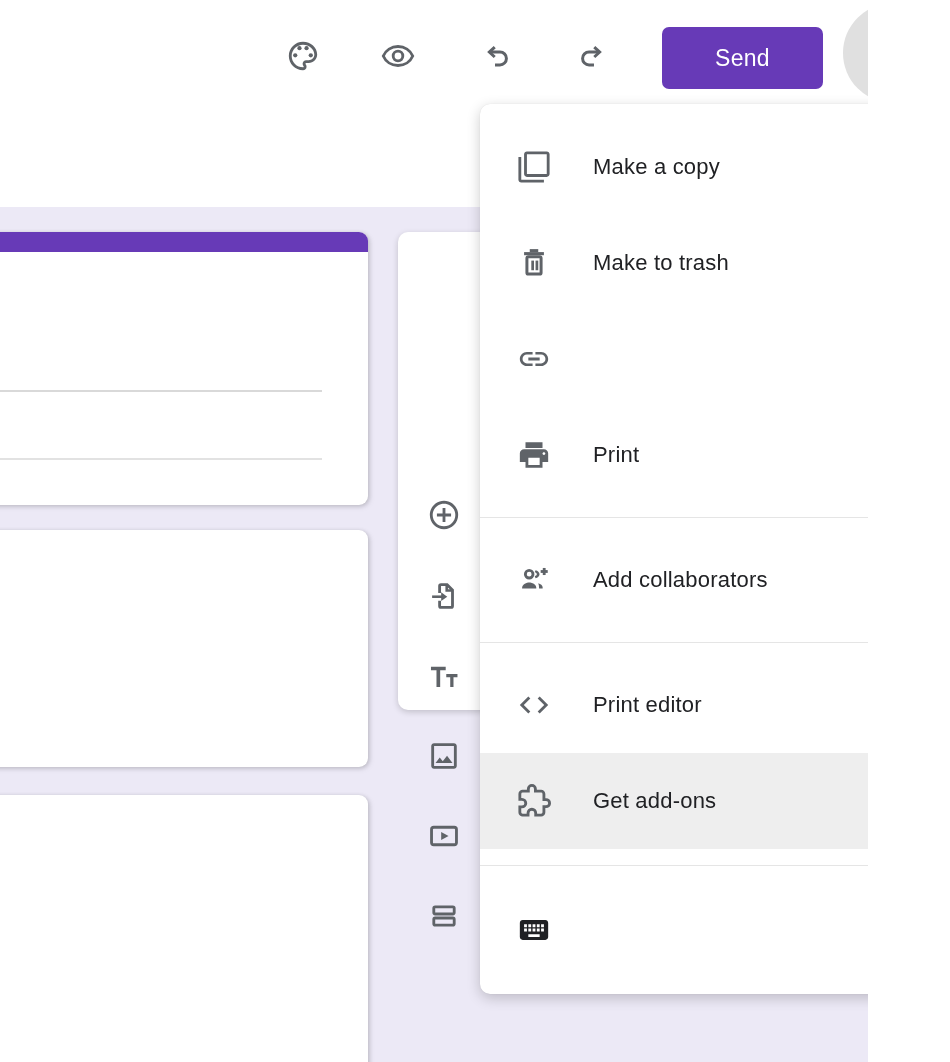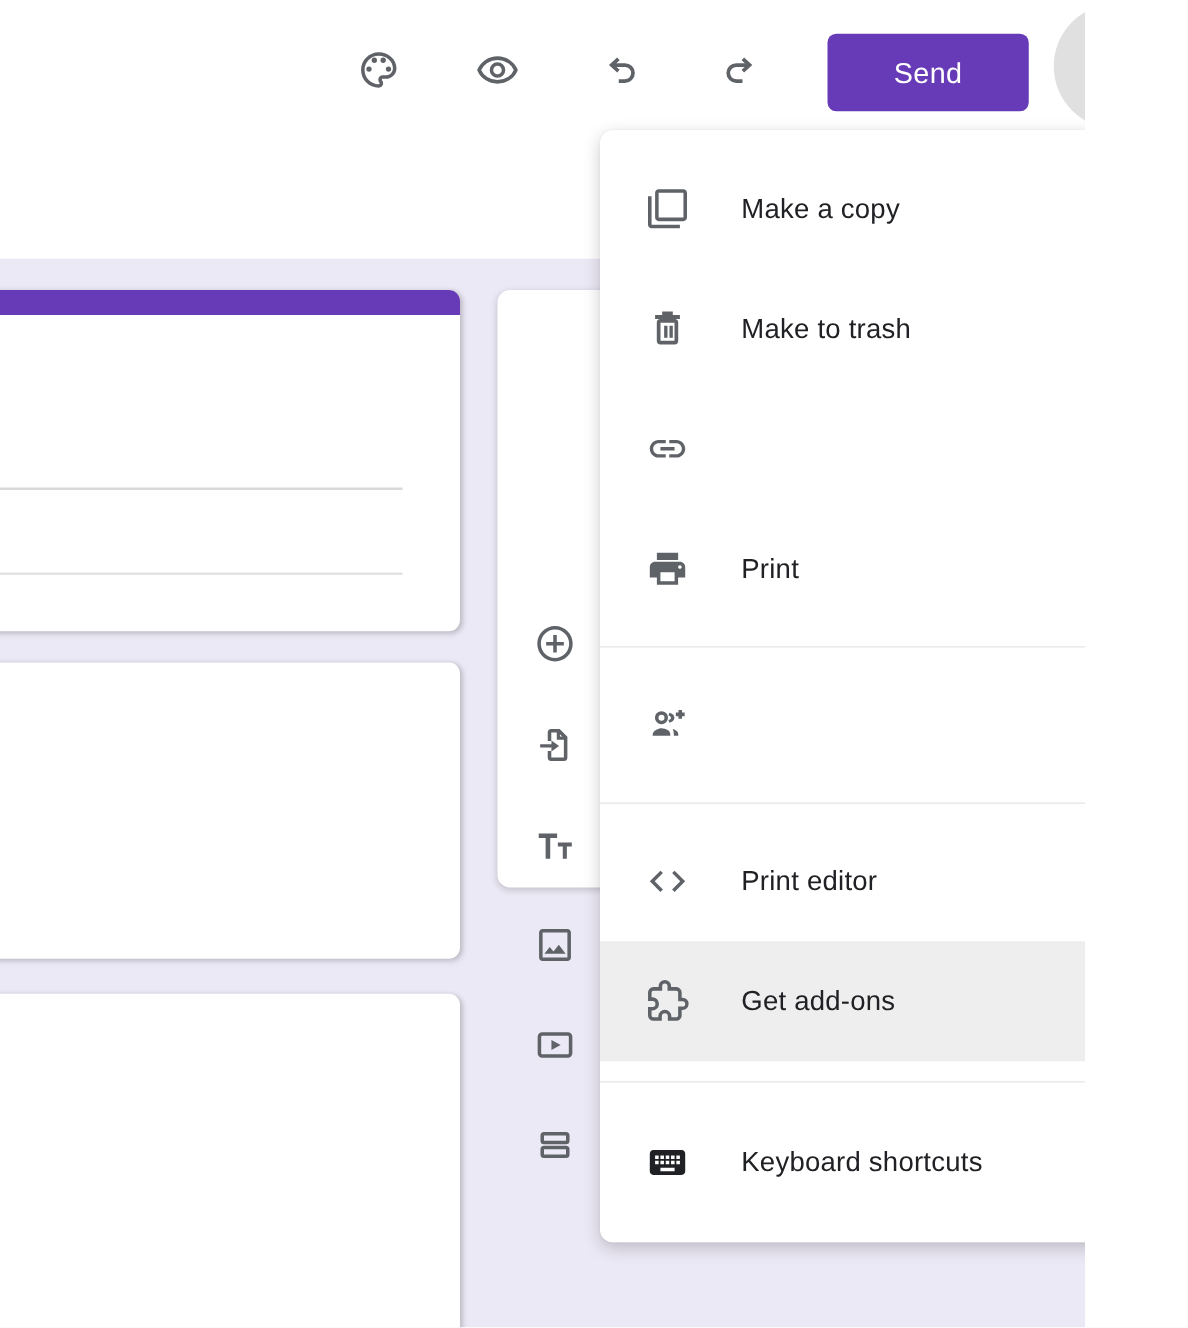--- a/index.html
+++ b/index.html
@@ -178,20 +178,21 @@
       <span class="mi-icon">
         <svg viewBox="0 0 24 24">
           <circle cx="8.6" cy="7.9" r="2.7" fill="none" stroke="currentColor" stroke-width="2"></circle>
           <path fill="currentColor" d="M3.6 17.6c0-2.6 3.4-3.8 5-3.8 1 0 2.7.4 3.9 1.3.7.6 1.1 1.4 1.1 2.5v.4H3.6z"></path>
           <path fill="currentColor" d="M13.1 5.1c1.6.3 2.8 1.5 2.8 2.8 0 1.3-1.2 2.5-2.8 2.8l-.6-1.5c.9-.2 1.5-.7 1.5-1.3s-.6-1.1-1.5-1.3z"></path>
           <path fill="currentColor" d="M15 14.3c1.7.5 3.1 1.4 3.1 2.9v.8h-2.5c0-1.5-.2-2.7-.6-3.7z"></path>
           <path fill="currentColor" d="M16.7 5h5v2h-5z"></path>
             <path fill="currentColor" d="M18.2 3.5h2v5h-2z"></path>
         </svg>
       </span>
+      <span class="mi-label">Add collaborators</span>
     </div>
     <div class="menu-divider"></div>
     <div class="menu-item">
       <span class="mi-icon">
         <svg viewBox="0 0 24 24" fill="currentColor">
             <path d="M9.4 16.6 4.8 12l4.6-4.6L8 6l-6 6 6 6 1.4-1.4zm5.2 0 4.6-4.6-4.6-4.6L16 6l6 6-6 6-1.4-1.4z"></path>
           </svg>
       </span>
       <span class="mi-label">Print editor</span>
     </div>
@@ -203,16 +204,15 @@
       </span>
       <span class="mi-label">Get add-ons</span>
     </div>
     <div class="menu-divider wide"></div>
     <div class="menu-item">
       <span class="mi-icon dark">
         <svg viewBox="0 0 24 24" fill="currentColor">
             <path fill-rule="evenodd" d="M20 5H4c-1.1 0-1.99.9-1.99 2L2 17c0 1.1.9 2 2 2h16c1.1 0 2-.9 2-2V7c0-1.1-.9-2-2-2zm-9 3h2v2h-2V8zm0 3h2v2h-2v-2zM8 8h2v2H8V8zm0 3h2v2H8v-2zm-1 2H5v-2h2v2zm0-3H5V8h2v2zm9 7H8v-2h8v2zm0-4h-2v-2h2v2zm0-3h-2V8h2v2zm3 3h-2v-2h2v2zm0-3h-2V8h2v2z"></path>
           </svg>
       </span>
-      <span class="mi-label">Keyboard shortcuts</span>
     </div>
   </div>
 </div>
 
 </body></html>

